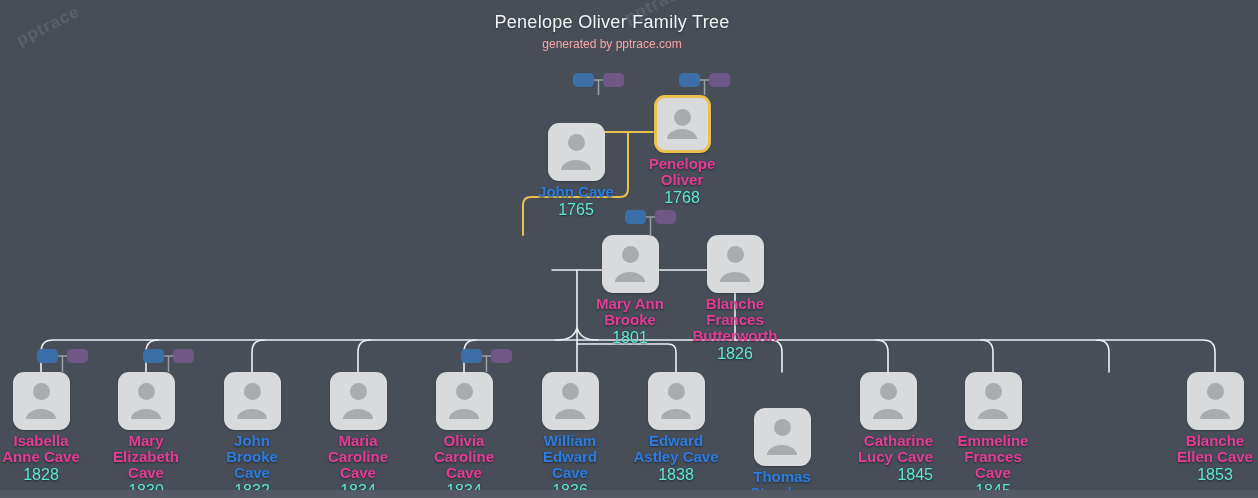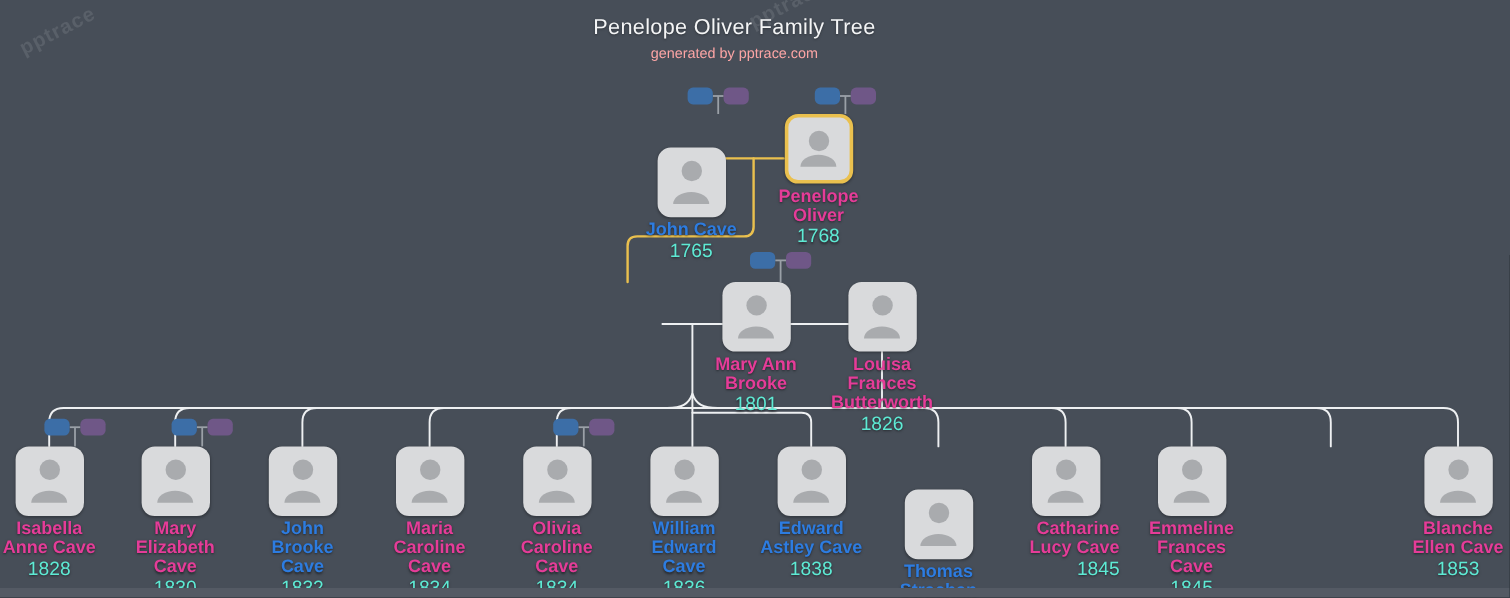--- a/index.html
+++ b/index.html
@@ -165,21 +165,21 @@
       <div class="avatar-body"></div>
     </div>
     <div class="pname female">Mary Ann Brooke</div>
     <div class="pyear">1801</div>
   </div>
   <div class="person" style="left:690px;top:235px;">
     <div class="card">
       <div class="avatar-head"></div>
       <div class="avatar-body"></div>
     </div>
-    <div class="pname female">Louisa Frances Butterworth</div>
+    <div class="pname female">Blanche Frances Butterworth</div>
     <div class="pyear">1826</div>
   </div>
 
   <div class="person" style="left:-4px;top:372px;">
     <div class="card">
       <div class="avatar-head"></div>
       <div class="avatar-body"></div>
     </div>
     <div class="pname female">Isabella Anne Cave</div>
     <div class="pyear">1828</div>

